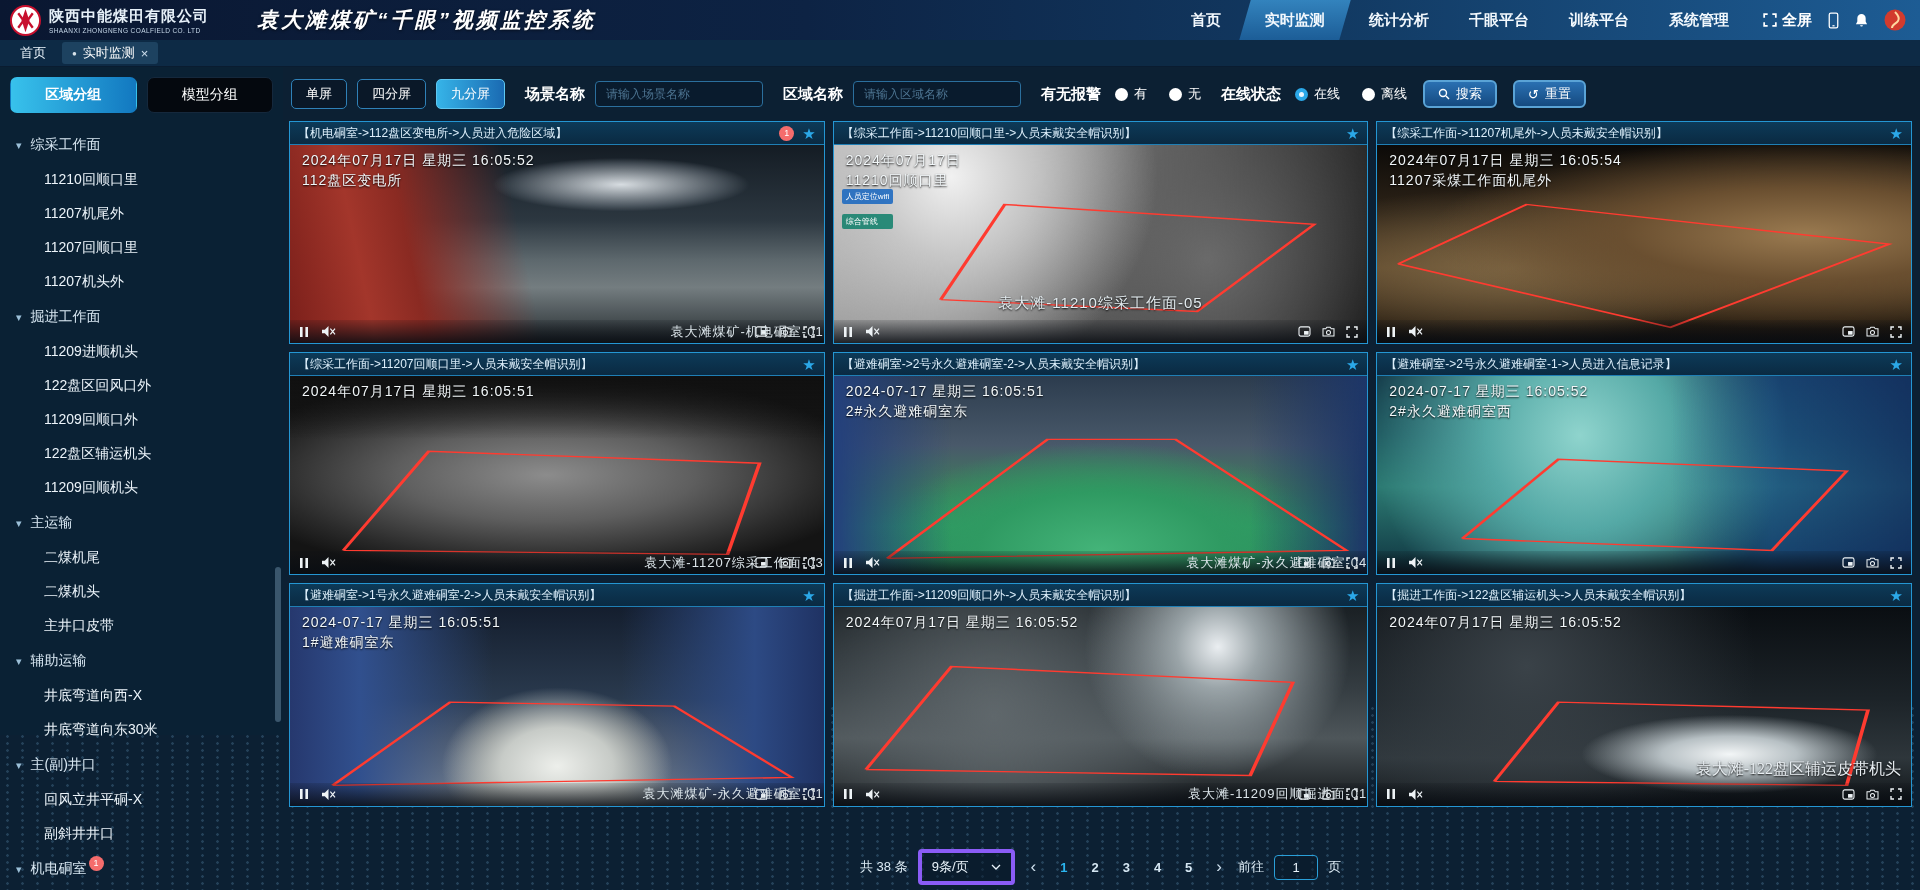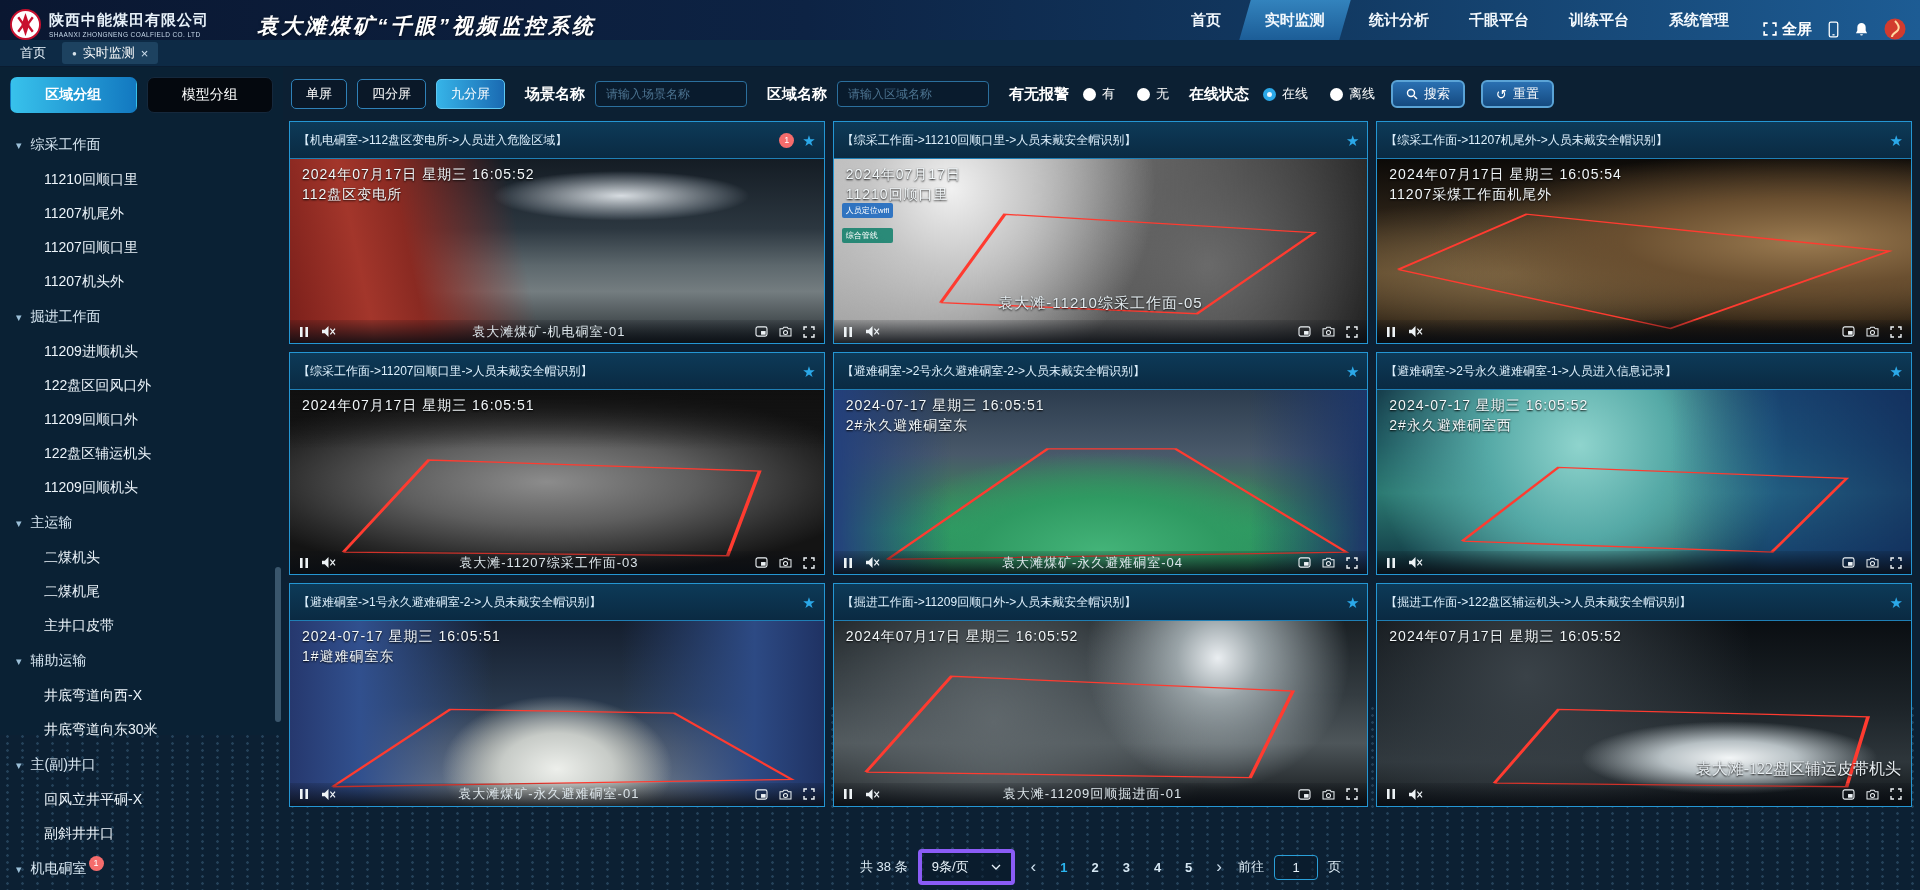--- a/index.html
+++ b/index.html
@@ -8,21 +8,21 @@
     font-family: "Liberation Sans","DejaVu Sans",sans-serif;
     background:#0c2033; color:#e7f1f9; position:relative;
   }
   .texture {
     position:absolute; left:0; right:0; bottom:0; height:185px; z-index:0;
     background-image: radial-gradient(circle, rgba(130,195,240,.20) 1px, transparent 1.6px);
     background-size: 15px 7px;
   }
   
   .header {
-    position:relative; z-index:2; height:40px; display:flex; align-items:flex-end;
+    position:relative; z-index:2; height:40px; display:flex; align-items:center;
     background: linear-gradient(90deg,#0a1731 0%, #0d2344 42%, #123a63 70%, #1d5c94 100%);
     padding:0 14px 0 10px;
   }
   .brand { display:flex; align-items:center; gap:8px; }
   .brand-text .company-name { font-size:15px; font-weight:bold; letter-spacing:1px; }
   .brand-text .company-sub { font-size:6.5px; color:#c7d9ea; letter-spacing:.4px; margin-top:1px; }
   .app-title {
     margin-left:48px; font-size:21px; font-weight:900; font-style:italic;
     letter-spacing:3px; color:#fff; text-shadow:0 1px 3px rgba(0,0,0,.6);
   }
@@ -77,21 +77,21 @@
   
   .main { flex:1; padding:10px 8px 0 6px; display:flex; flex-direction:column; }
   .toolbar { display:flex; align-items:center; gap:10px; padding:2px 0 0 2px; }
   .vbtn {
     background:#0a1828; border:1px solid #2f81b8; color:#fff; font-size:13px;
     border-radius:5px; padding:5px 14px; cursor:pointer;
   }
   .vbtn.active { background:linear-gradient(90deg,#36b4e8,#1a6ab2); border-color:#5fc8f2; }
   .tb-label { font-size:15px; font-weight:bold; color:#fff; margin-left:10px; }
   .tb-input {
-    width:152px; background:rgba(8,24,40,.55); border:1px solid #2b6f9d; border-radius:4px;
+    width:168px; background:rgba(8,24,40,.55); border:1px solid #2b6f9d; border-radius:4px;
     color:#d7e8f4; font-size:12px; padding:5px 10px; outline:none;
     font-family:"Liberation Sans",sans-serif;
   }
   .tb-input::placeholder { color:#4c7390; }
   .radio-group { display:flex; align-items:center; gap:6px; margin-left:4px; }
   .radio { width:13px; height:13px; border-radius:50%; background:#fff; position:relative; cursor:pointer; }
   .radio.checked { background:#2ba8e8; }
   .radio.checked::after {
     content:""; position:absolute; inset:4px; background:#eaf6ff; border-radius:50%;
   }
@@ -101,21 +101,21 @@
     background:linear-gradient(180deg,#2a70b2,#154a80); border:2px solid #5aa3d6;
     border-radius:6px; padding:3px 13px; margin-left:6px;
   }
   
   .grid {
     margin-top:12px; display:grid; grid-template-columns:repeat(3,1fr);
     grid-template-rows:repeat(3,1fr); gap:8px; height:694px;
   }
   .cell { display:flex; flex-direction:column; border:1px solid #2496d3; background:#000; }
   .cell-title {
-    height:37px; display:flex; align-items:center; padding:0 8px; gap:8px;
+    height:23px; display:flex; align-items:center; padding:0 8px; gap:8px;
     background:linear-gradient(180deg,#0d3a58,#0a2a42); border-bottom:1px solid #1f7fb5;
   }
   .cell-title-text { font-size:12px; color:#ddeffb; white-space:nowrap; overflow:hidden; }
   .cell-badge {
     margin-left:auto; background:#f56c6c; color:#fff; font-size:9px; width:15px; height:15px;
     border-radius:50%; display:flex; align-items:center; justify-content:center;
   }
   .cell-badge + .cell-star { margin-left:0; }
   .cell-star { margin-left:auto; color:#2ba8e8; font-size:15px; cursor:pointer; line-height:1; }
   .vid { position:relative; flex:1; overflow:hidden; cursor:pointer; }
@@ -126,21 +126,21 @@
   .osd-br { position:absolute; bottom:26px; right:10px; font-size:16px; color:#e8eef2; text-shadow:0 1px 2px #000;font-family:Liberation Serif, serif; }
   .sign { position:absolute; left:8px; top:44px; display:flex; flex-direction:column; gap:10px; }
   .sign span { font-size:8px; color:#fff; padding:2px 4px; border-radius:2px; }
   .sign span:nth-child(1){ background:rgba(21,101,192,.85); }
   .sign span:nth-child(2){ background:rgba(14,127,106,.85); }
   .cbar {
     position:absolute; left:0; right:0; bottom:0; height:23px; display:flex; align-items:center;
     gap:12px; padding:0 9px; color:#eef3f6;
     background:linear-gradient(180deg, rgba(10,14,20,.15), rgba(8,12,18,.85));
   }
-  .cbar .cam-label { position:absolute; left:0; right:16px; text-align:center; font-size:13px; color:#dbe4e9; letter-spacing:1px; pointer-events:none; }
+  .cbar .cam-label { position:absolute; left:0; right:0; text-align:right; font-size:13px; color:#dbe4e9; letter-spacing:1px; pointer-events:none; }
   .cbar .right { margin-left:auto; display:flex; align-items:center; gap:11px; }
   .icon { display:inline-flex; align-items:center; cursor:pointer; }
   
   .sv1{background:radial-gradient(ellipse 32% 18% at 62% 20%, rgba(235,240,244,.9), rgba(180,190,200,.25) 60%, transparent 75%),linear-gradient(78deg,#7a1f1a 0%,#a3362b 15%,#8a2a22 24%,transparent 44%),linear-gradient(180deg,#141c24 0%,#2c3740 38%,#5d686d 58%,#747d80 72%,#262d31 100%);}
   .sv2{background:radial-gradient(circle at 22% 16%, #f1f1f1 0%, #c6c6c6 18%, transparent 46%),radial-gradient(circle at 70% 58%, #6a6a6a 0%, transparent 50%),linear-gradient(120deg,#b3b3b3 0%,#878787 30%,#3d3d3d 66%,#161616 100%);}
   .sv3{background:radial-gradient(ellipse at 80% 45%, #9a7a50 0%, #6a4f30 30%, transparent 62%),radial-gradient(ellipse at 25% 62%, #7d6644 0%, transparent 46%),linear-gradient(180deg,#0c0a08 0%,#2e2418 35%,#584328 62%,#16100a 100%);}
   .sv4{background:linear-gradient(180deg,#101010 0%, transparent 32%),radial-gradient(ellipse 62% 52% at 48% 50%, #8c8c8c 0%, #5e5e5e 45%, #2a2a2a 82%, #141414 100%);}
   .sv5{background:linear-gradient(90deg,#23407c 0%, rgba(35,64,124,0) 22%, rgba(35,64,124,0) 78%, #1d3668 100%),radial-gradient(ellipse 55% 70% at 50% 88%, #44b479 0%, #2f9a62 42%, transparent 78%),linear-gradient(180deg,#2c3c4e 0%,#49596a 35%,#3f7a5e 56%,#2f9a62 76%,#27835a 100%);}
   .sv6{background:linear-gradient(90deg, transparent 55%, rgba(25,70,140,.55) 74%, rgba(18,45,100,.78) 100%),radial-gradient(circle at 38% 30%, #8fd4cd 0%, #55a9a6 26%, transparent 58%),linear-gradient(180deg,#173f4d 0%,#1f5a60 30%,#2c7a72 56%,#0f3340 100%);}
   .sv7{background:radial-gradient(ellipse 30% 55% at 50% 80%, #edefeb 0%, #c7cbc7 35%, transparent 72%),linear-gradient(90deg,#26386e 0%,#31508e 13%, transparent 38%, transparent 62%, #2d4a84 87%, #1f3263 100%),linear-gradient(180deg,#141e2e 0%,#2a3a4e 46%,#5a6268 68%,#8f9594 100%);}
@@ -267,22 +267,22 @@
         </div>
         <div class="tree-item">11209进顺机头</div>
         <div class="tree-item">122盘区回风口外</div>
         <div class="tree-item">11209回顺口外</div>
         <div class="tree-item">122盘区辅运机头</div>
         <div class="tree-item">11209回顺机头</div>
         <div class="tree-group">
           <span class="tree-caret">▾</span>
           <span>主运输</span>
         </div>
+        <div class="tree-item">二煤机尾</div>
         <div class="tree-item">二煤机头</div>
-        <div class="tree-item">二煤机尾</div>
         <div class="tree-item">主井口皮带</div>
         <div class="tree-group">
           <span class="tree-caret">▾</span>
           <span>辅助运输</span>
         </div>
         <div class="tree-item">井底弯道向西-X</div>
         <div class="tree-item">井底弯道向东30米</div>
         <div class="tree-group">
           <span class="tree-caret">▾</span>
           <span>主(副)井口</span>

